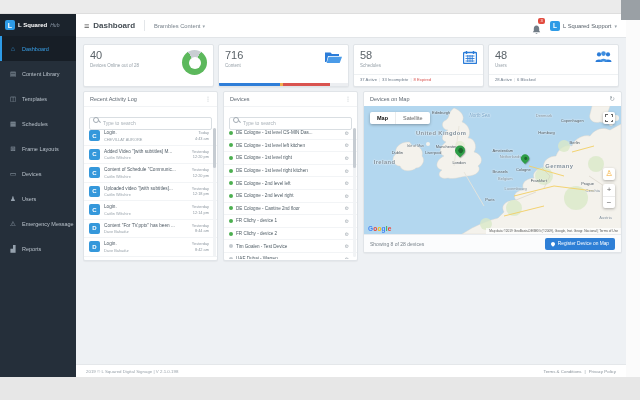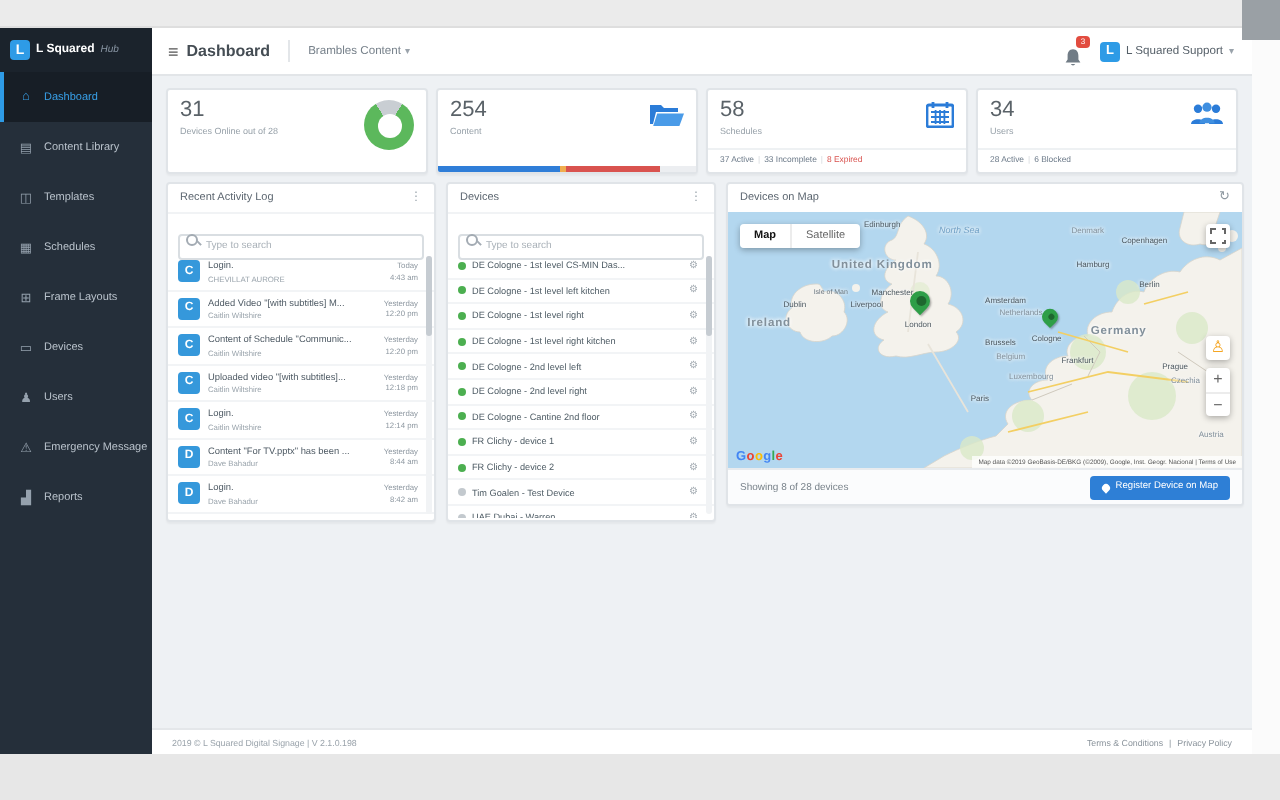--- a/index.html
+++ b/index.html
@@ -217,31 +217,31 @@
         <span class="avatar">L</span>
         <span class="user-name">L Squared Support</span>
         <span class="caret">▾</span>
       </span>
     </div>
   </div>
 
   <div class="stat-card" style="left:83px">
     <div class="stat-main">
       <div>
-        <div class="stat-value">31</div>
+        <div class="stat-value">40</div>
         <div class="stat-label">Devices Online out of 28</div>
       </div>
       <div class="donut" id="donut" style="background: conic-gradient(from 32deg, rgb(92, 184, 92) 0deg, rgb(92, 184, 92) 296deg, rgb(201, 206, 211) 296deg, rgb(201, 206, 211) 360deg);"></div>
     </div>
   </div>
 
   <div class="stat-card" style="left:218px">
     <div class="stat-main">
       <div>
-        <div class="stat-value">254</div>
+        <div class="stat-value">716</div>
         <div class="stat-label">Content</div>
       </div>
       <svg class="stat-icon" width="17" height="13" viewBox="0 0 17 13">
         <path d="M0 1.5 L5.5 1.5 L7 3 L14 3 L14 5 L3 5 L1.5 11 L0 11 Z" fill="#2b7cd8"></path>
         <path d="M3.6 5.8 L17 5.8 L14.7 12 L1.6 12 Z" fill="#4a9be8"></path>
       </svg>
     </div>
     <div class="stat-bar" id="content-bar">
         <div style="width: 47%; background: rgb(47, 126, 216);"></div>
         <div style="width: 3%; background: rgb(240, 173, 78);"></div>
@@ -262,21 +262,21 @@
         <line x1="10.5" y1="0" x2="10.5" y2="3" stroke="#2b7cd8" stroke-width="1.4"></line>
         <path d="M2.5 5 H11.5 M2.5 7.5 H11.5 M2.5 10 H11.5 M4.8 4 V11 M7 4 V11 M9.2 4 V11" stroke="#2b7cd8" stroke-width="0.9"></path>
       </svg>
     </div>
     <div class="stat-foot" id="schedules-foot"><span style="color: rgb(108, 122, 137);">37 Active</span><span class="foot-sep">|</span><span style="color: rgb(108, 122, 137);">33 Incomplete</span><span class="foot-sep">|</span><span style="color: rgb(217, 83, 79);">8 Expired</span></div>
   </div>
 
   <div class="stat-card" style="left:488px">
     <div class="stat-main">
       <div>
-        <div class="stat-value">34</div>
+        <div class="stat-value">48</div>
         <div class="stat-label">Users</div>
       </div>
       <svg class="stat-icon" width="17" height="12" viewBox="0 0 17 12">
         <circle cx="4" cy="3.4" r="2.1" fill="#2b7cd8"></circle>
           <path d="M0.5 11 C0.5 7.8 7.5 7.8 7.5 11 Z" fill="#2b7cd8"></path>
         <circle cx="13" cy="3.4" r="2.1" fill="#2b7cd8"></circle>
           <path d="M9.5 11 C9.5 7.8 16.5 7.8 16.5 11 Z" fill="#2b7cd8"></path>
         <circle cx="8.5" cy="2.6" r="2.3" fill="#3f8fe0"></circle>
           <path d="M4.7 10.6 C4.7 6.9 12.3 6.9 12.3 10.6 Z" fill="#3f8fe0"></path>
       </svg>

